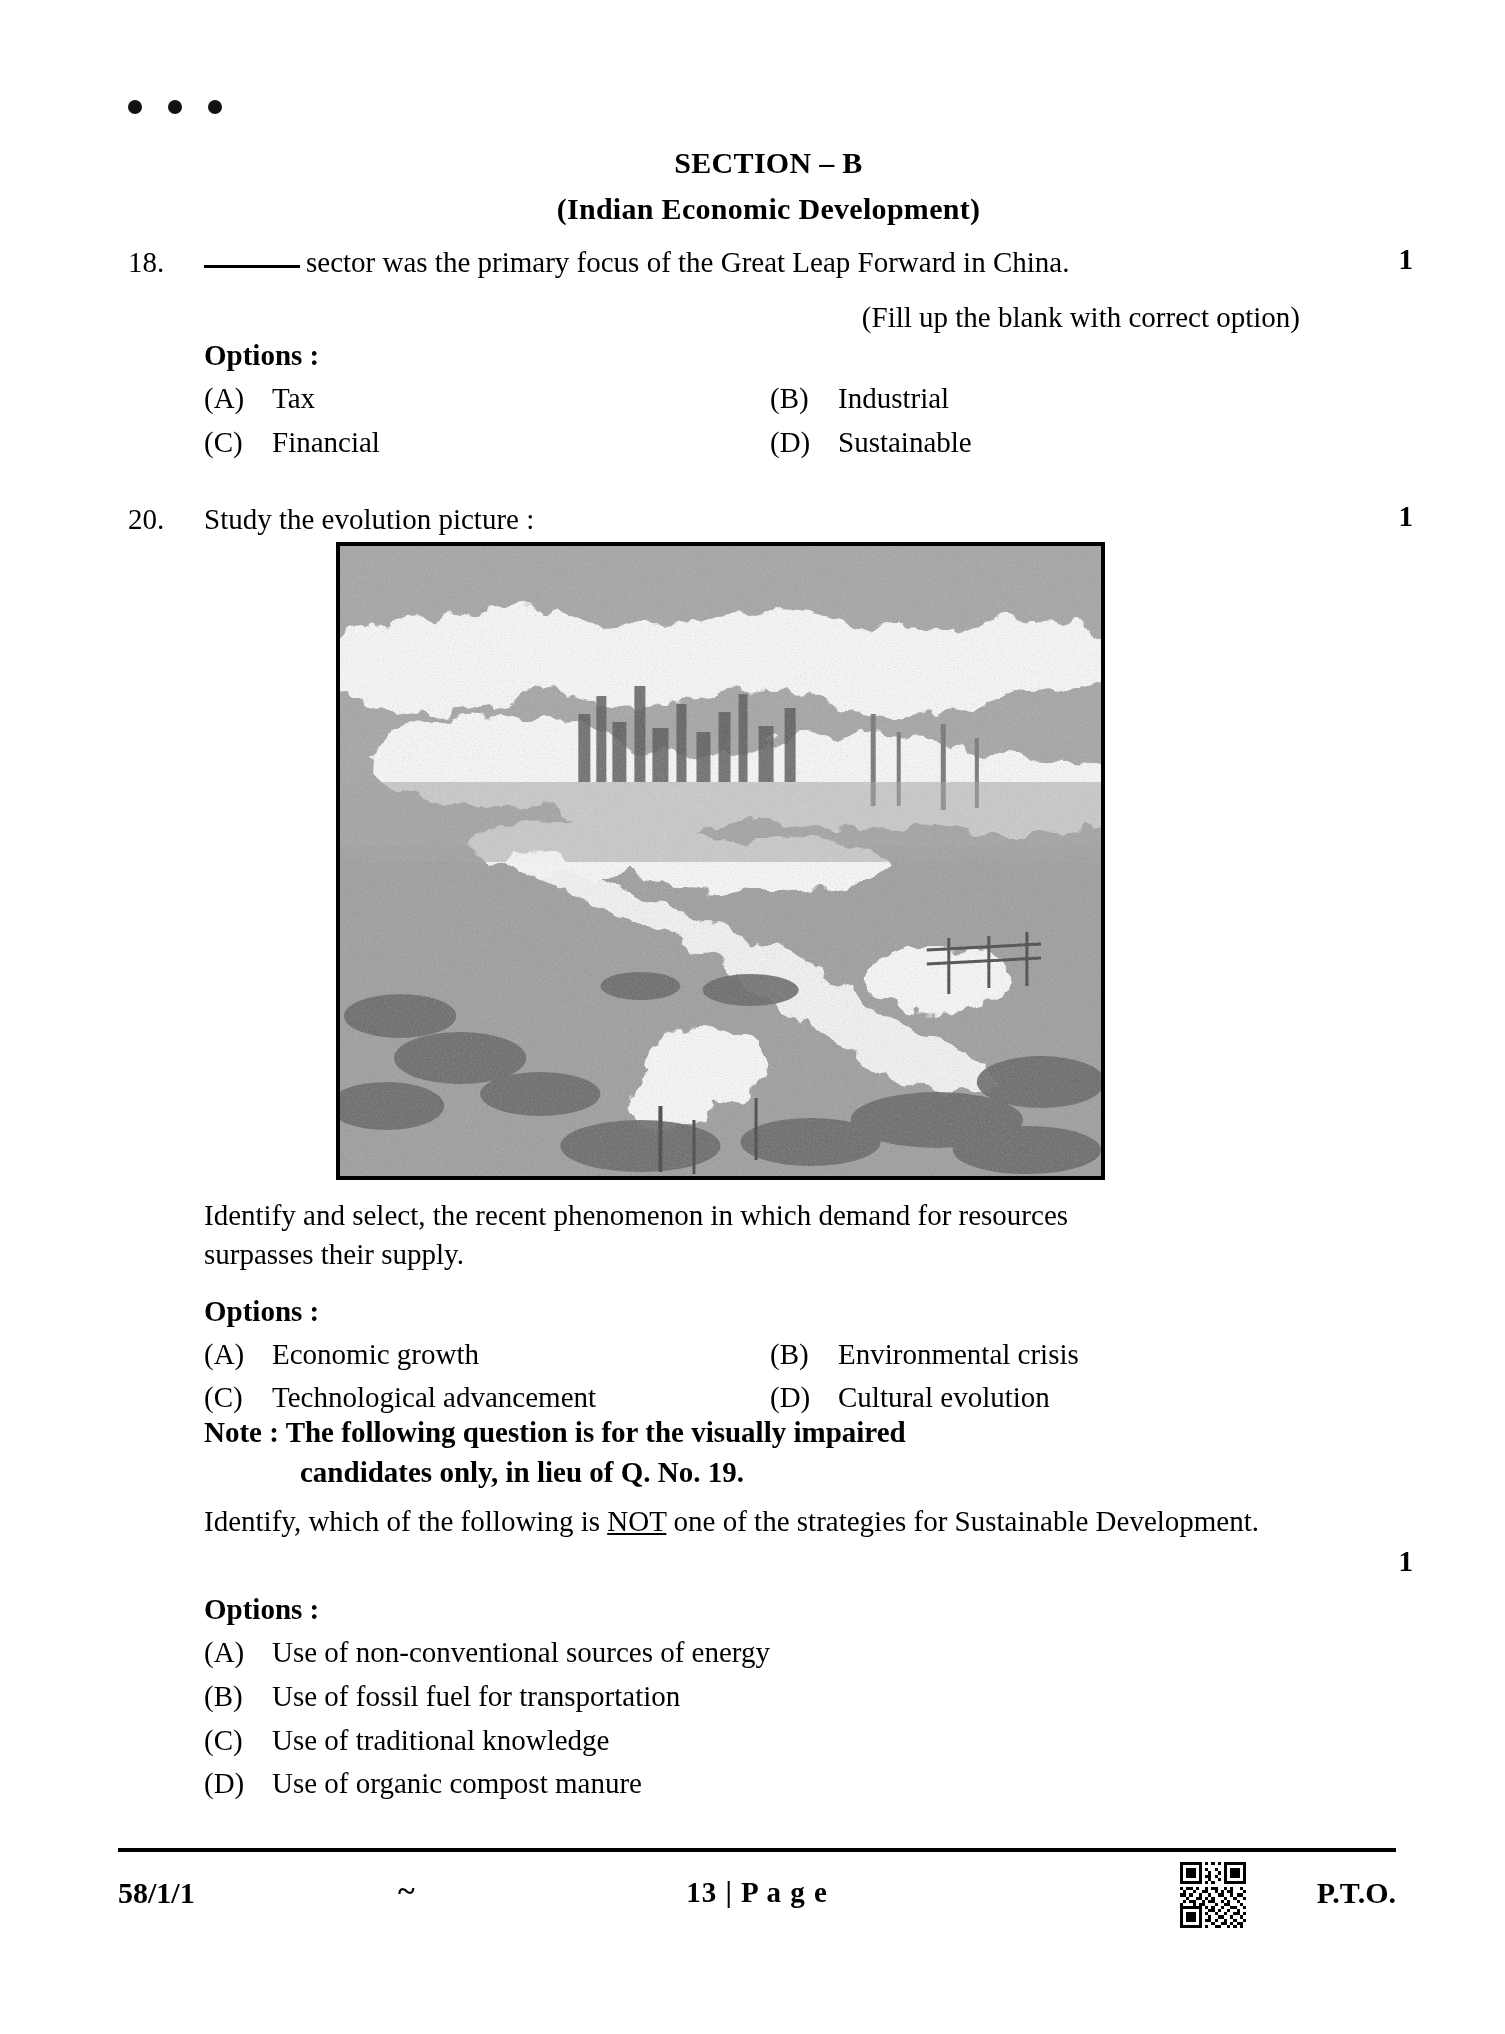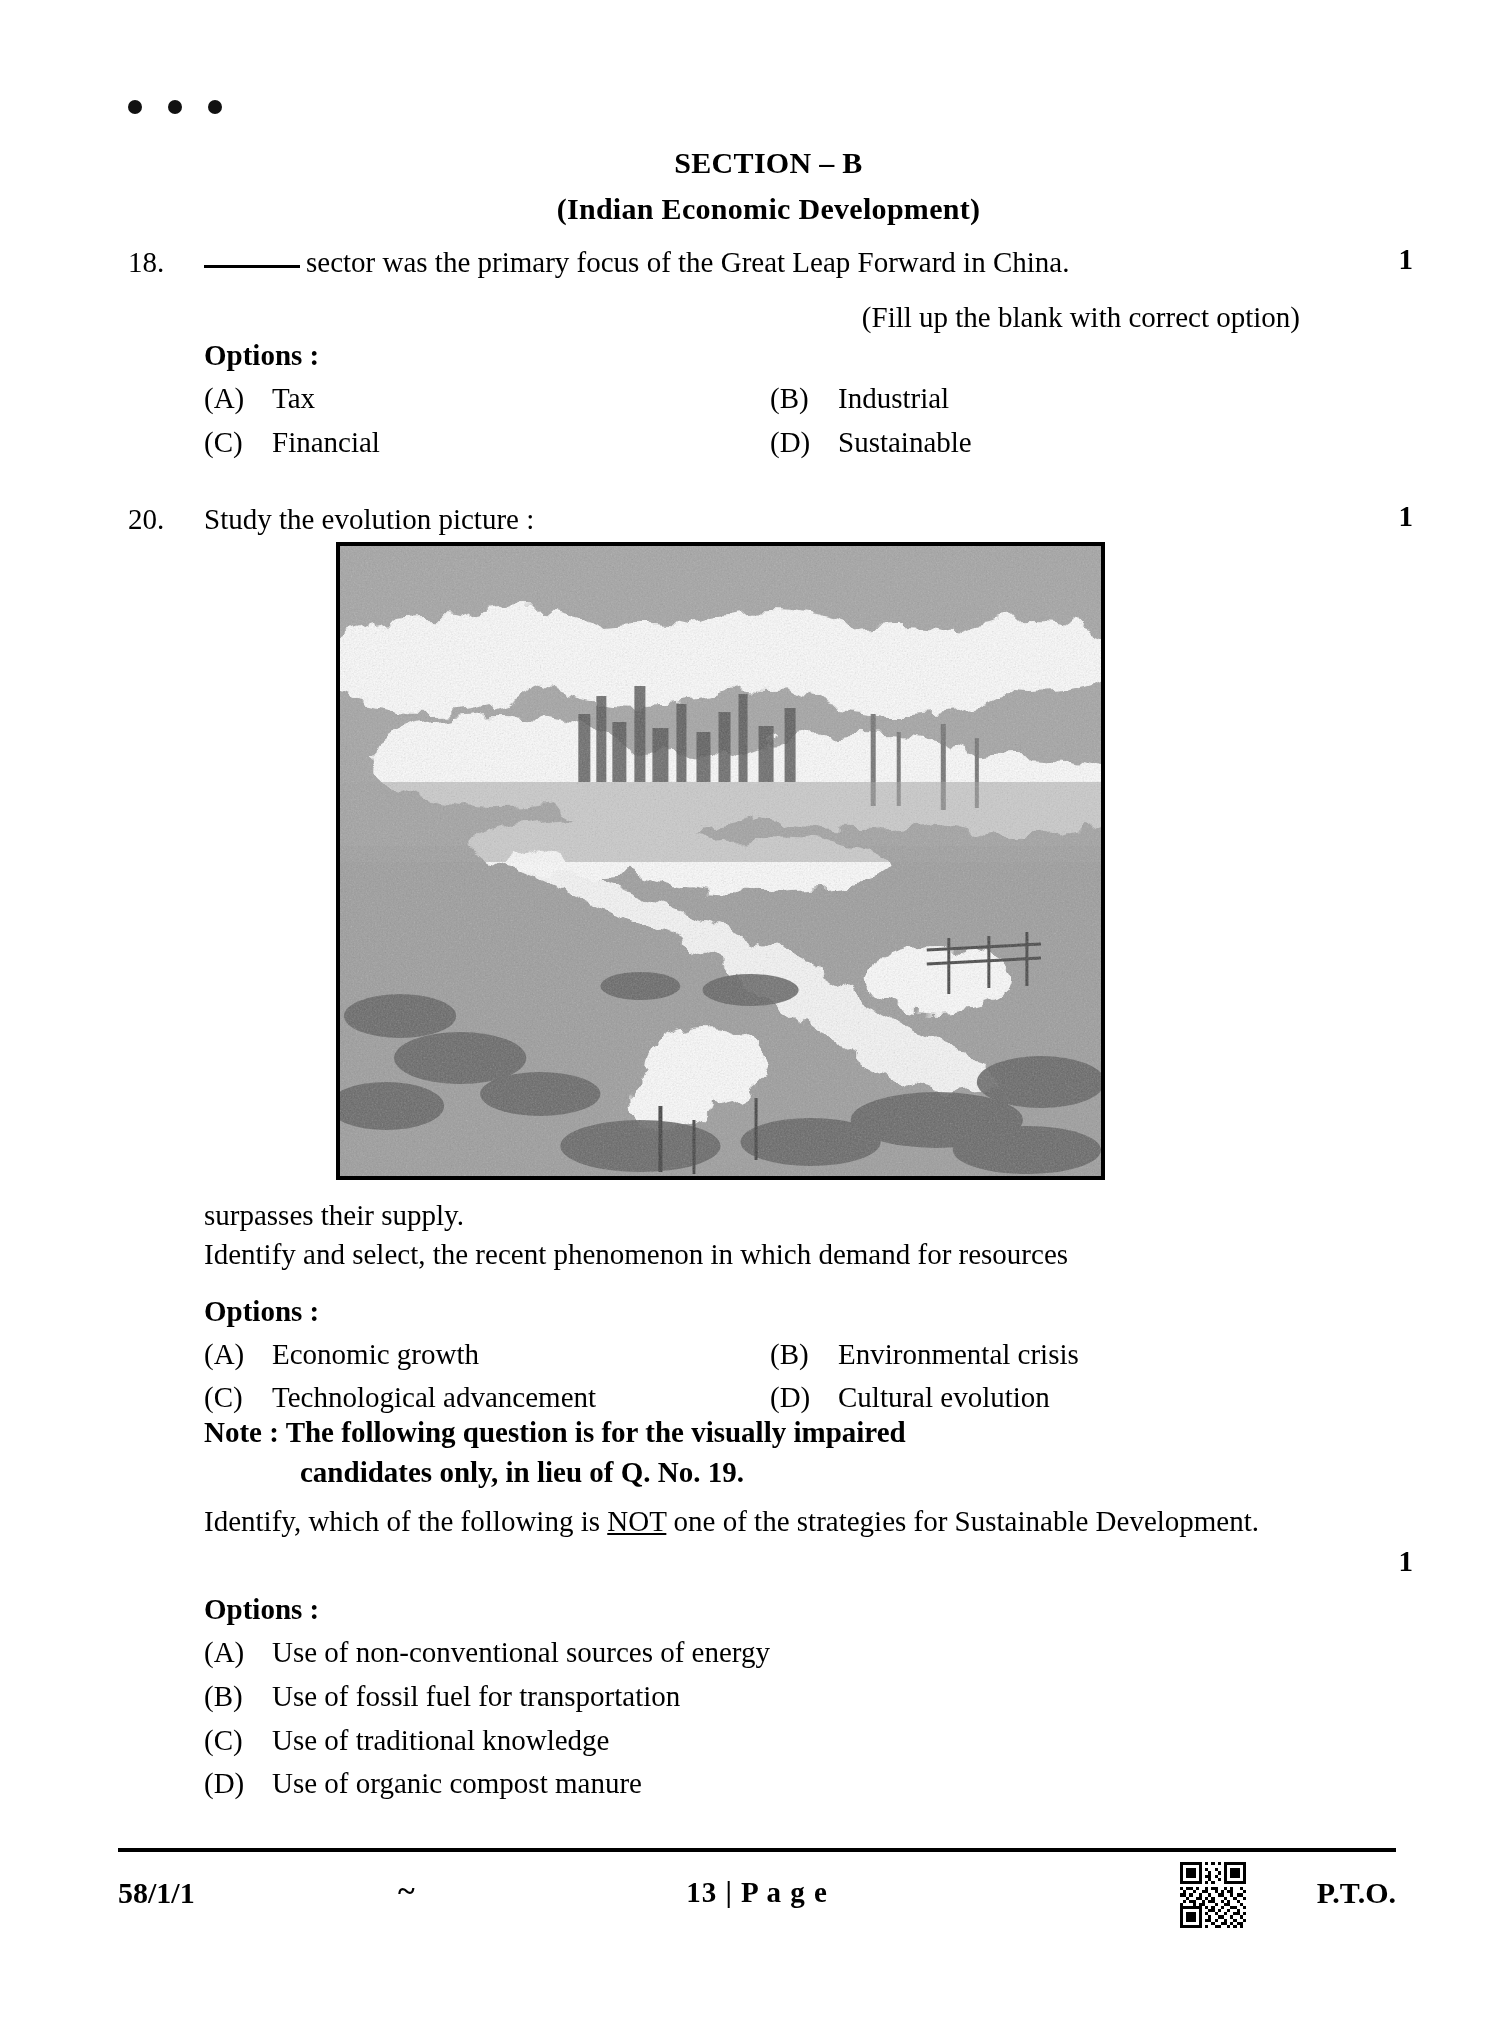--- a/index.html
+++ b/index.html
@@ -338,22 +338,22 @@
         <rect x="352" y="574" width="3" height="54"></rect>
         <rect x="414" y="552" width="3" height="62"></rect>
       </g>
 
       <rect x="0" y="0" width="760" height="630" filter="url(#grain)" opacity="0.55"></rect>
       <rect x="0" y="0" width="760" height="630" filter="url(#grain2)" opacity="0.35"></rect>
     </svg>
   </div>
 
   <div class="qbody" style="left:204px; top:1196px; width:1104px;">
+    <div>Identify and select, the recent phenomenon in which demand for resources</div>
     <div>surpasses their supply.</div>
-    <div>Identify and select, the recent phenomenon in which demand for resources</div>
     <div class="options-label">Options :</div>
     <div class="opt-grid">
       <div class="opt">
         <span class="opt-key">(A)</span>
         <span class="opt-text">Economic growth</span>
       </div>
       <div class="opt">
         <span class="opt-key">(B)</span>
         <span class="opt-text">Environmental crisis</span>
       </div>

